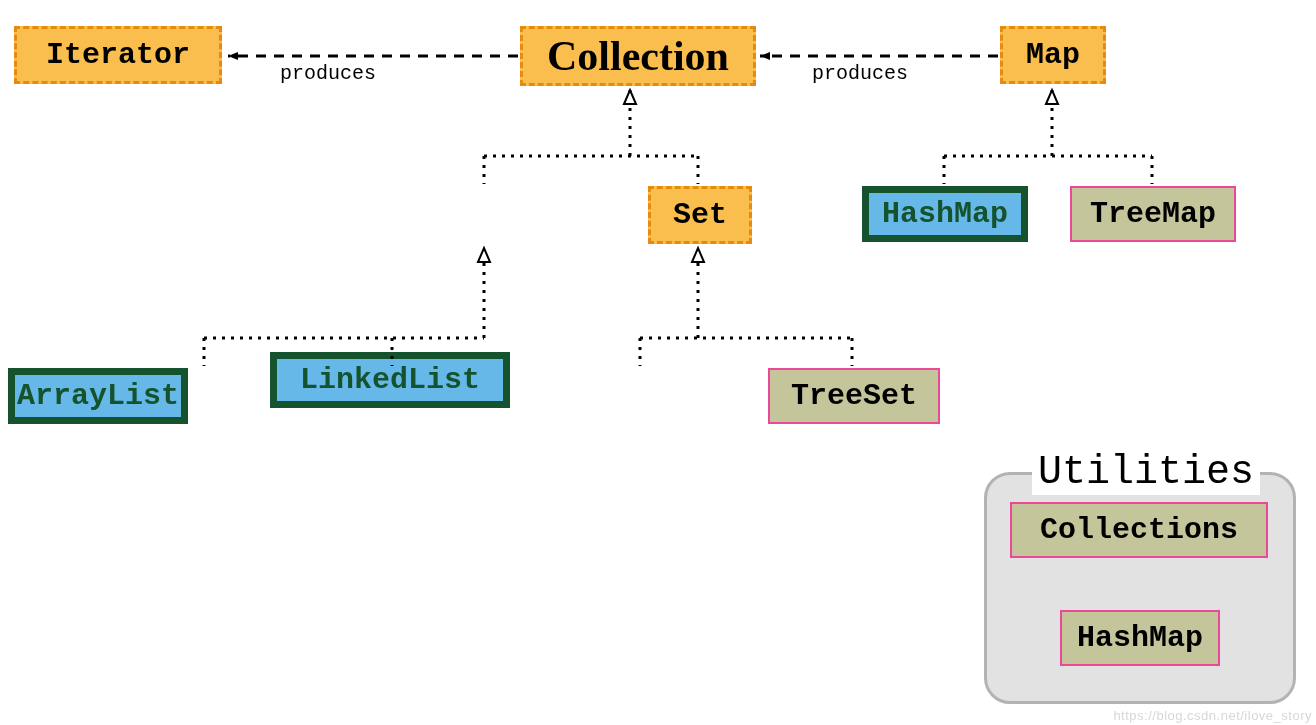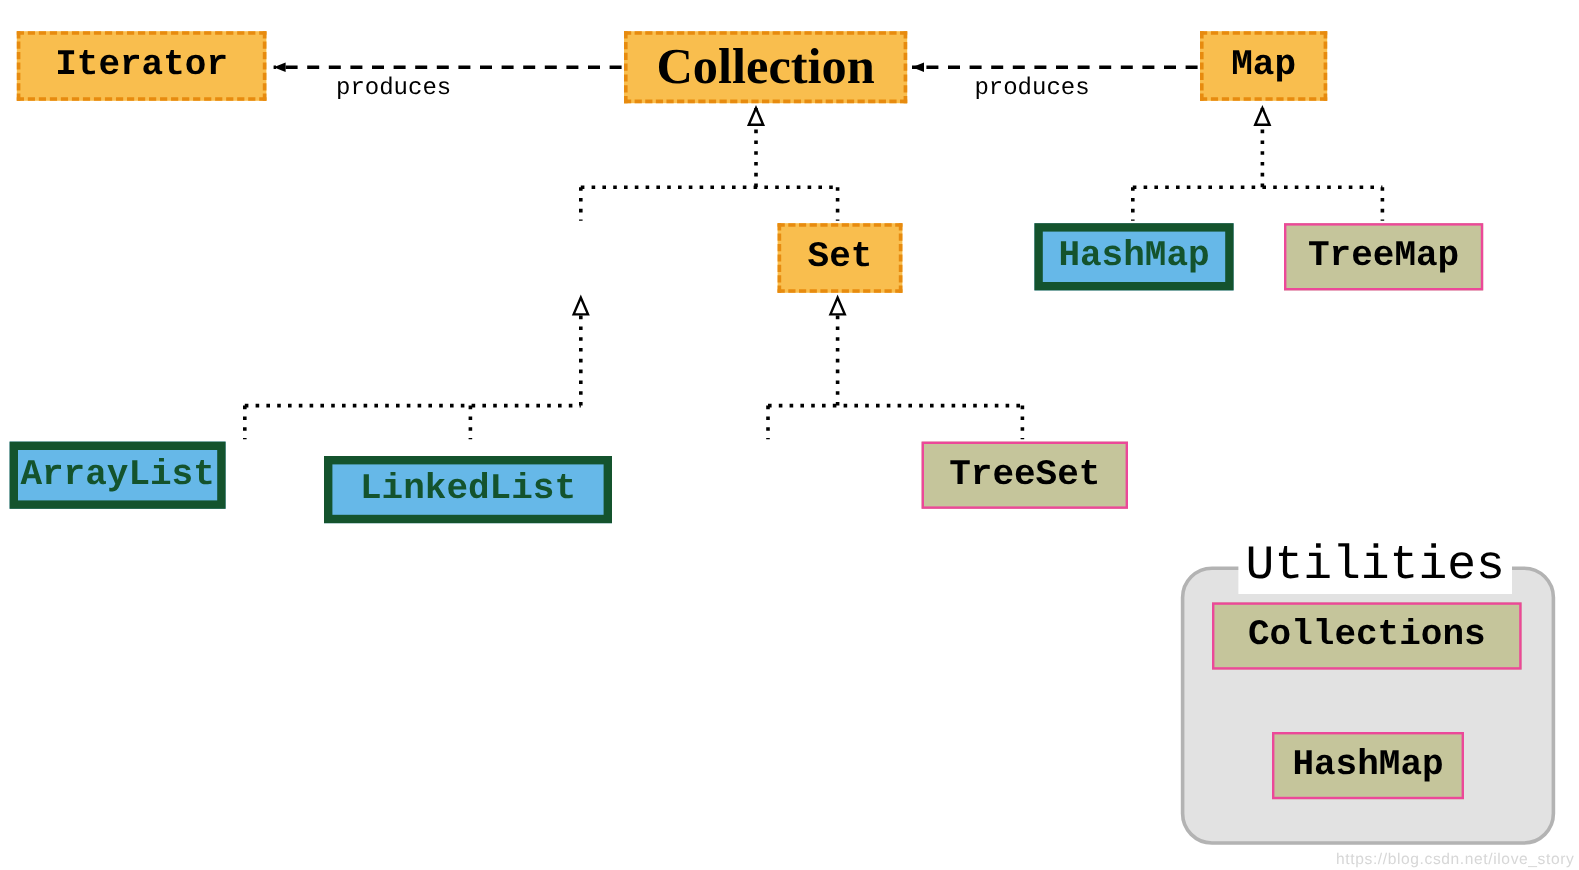--- a/index.html
+++ b/index.html
@@ -117,21 +117,21 @@
   </div>
 
   <div class="node class-olive" style="left:1070px; top:186px; width:166px; height:56px;">
     <span>TreeMap</span>
   </div>
 
   <div class="node class-blue" style="left:8px; top:368px; width:180px; height:56px;">
     <span>ArrayList</span>
   </div>
 
-  <div class="node class-blue" style="left:270px; top:380px; width:240px; height:56px;">
+  <div class="node class-blue" style="left:270px; top:352px; width:240px; height:56px;">
     <span>LinkedList</span>
   </div>
 
 
   <div class="node class-olive" style="left:768px; top:368px; width:172px; height:56px;">
     <span>TreeSet</span>
   </div>
 
   <div class="utilities-group" style="left:984px; top:472px; width:312px; height:232px;"></div>
   <div class="utilities-title" style="left:1032px; top:450px;">Utilities</div>

